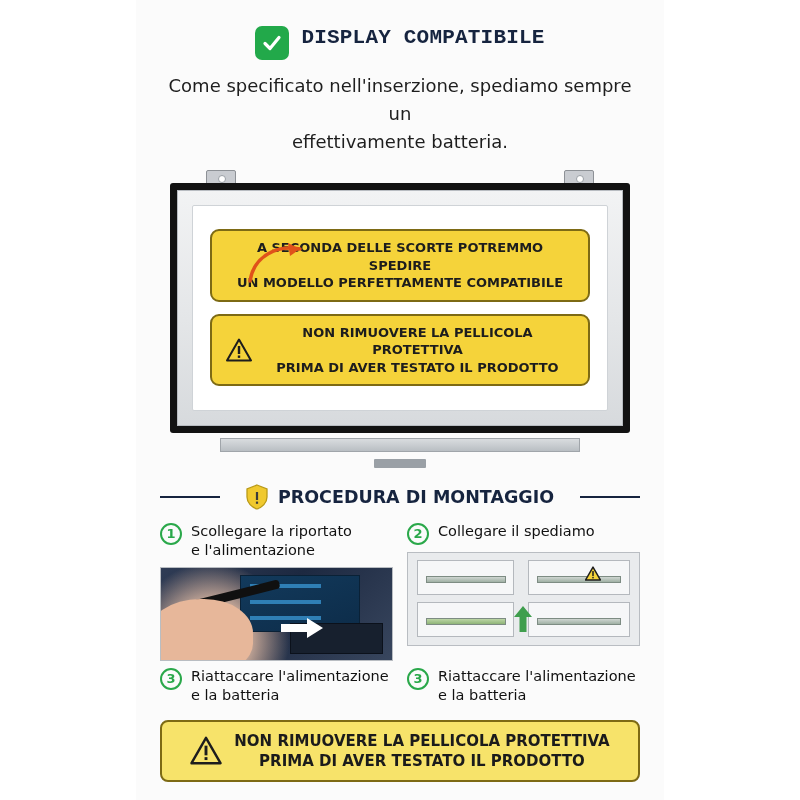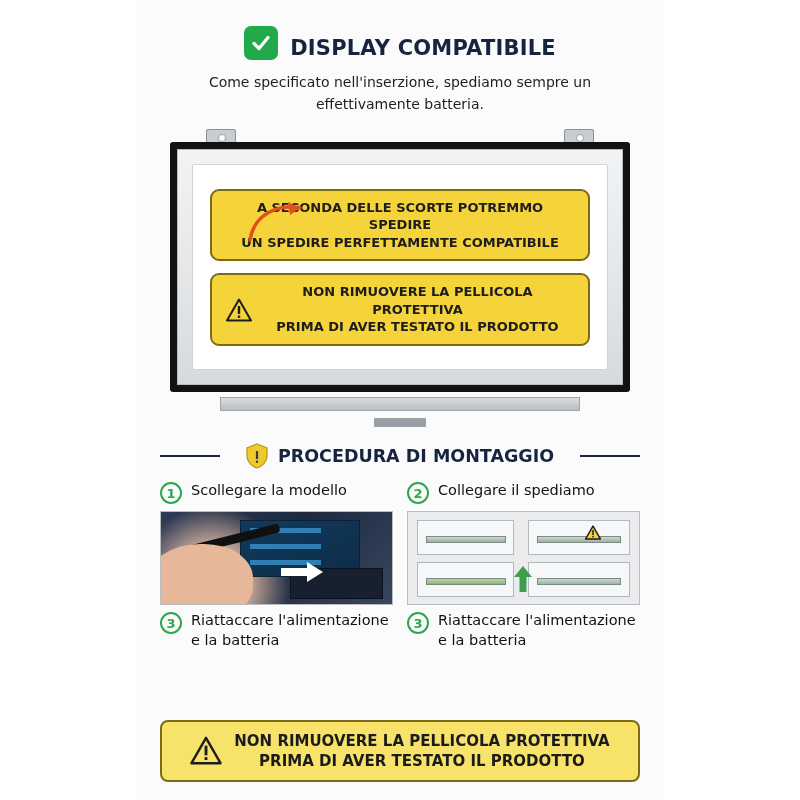--- a/index.html
+++ b/index.html
@@ -33,24 +33,25 @@
     top: 0;
     width: 528px;
     height: 800px;
     background: #fbfbfb;
     padding: 0;
   }
 
   
   .hdr {
     display: flex;
-    align-items: flex-end;
+    align-items: flex-start;
     justify-content: center;
     gap: 12px;
     padding-top: 26px;
+    font-family: Liberation Mono, monospace;
   }
   .check-badge {
     width: 34px;
     height: 34px;
     border-radius: 7px;
     background: #22a94a;
     display: flex;
     align-items: center;
     justify-content: center;
     flex: none;
@@ -58,21 +59,21 @@
   .check-badge svg { display: block; }
   .hdr-title {
     font-size: 21px;
     font-weight: bold;
     color: #16243f;
     letter-spacing: .2px;
   }
   .intro {
     margin: 12px 22px 0 22px;
     text-align: center;
-    font-size: 14px;
+    font-size: 18px;
     line-height: 1.55;
     color: #1e1e1e;
   }
 
   
   .screen-wrap {
     position: relative;
     margin: 14px auto 0 auto;
     width: 480px;
     height: 300px;
@@ -380,21 +381,21 @@
           <div class="inner-screen"></div>
 
           <svg class="arrow-curve" width="64" height="48" viewBox="0 0 64 48">
             <path d="M6 44 C 10 18, 34 8, 56 12" fill="none" stroke="#e0521a" stroke-width="3.4" stroke-linecap="round"></path>
             <path d="M56 12 L44 6 L46 19 Z" fill="#e0521a"></path>
           </svg>
 
           <div class="panel-msgs">
             <div class="yellow-box">
               <div>A SECONDA DELLE SCORTE POTREMMO SPEDIRE</div>
-              <div>UN SPEDIRE PERFETTAMENTE COMPATIBILE</div>
+              <div>UN MODELLO PERFETTAMENTE COMPATIBILE</div>
             </div>
 
             <div class="yellow-box with-icon">
               <svg class="warn-tri" width="26" height="24" viewBox="0 0 26 24">
                 <path d="M13 1.5 L25 22.5 L1 22.5 Z" fill="#f5d33a" stroke="#1d1d1d" stroke-width="2" stroke-linejoin="round"></path>
                 <rect x="11.8" y="8" width="2.4" height="8" fill="#1d1d1d"></rect>
                 <rect x="11.8" y="17.5" width="2.4" height="2.4" fill="#1d1d1d"></rect>
               </svg>
               <div>
                 <div>NON RIMUOVERE LA PELLICOLA PROTETTIVA</div>
@@ -421,21 +422,22 @@
       </div>
       <div class="rule"></div>
     </div>
 
     <div class="steps">
 
       <div>
         <div class="step-line">
           <div class="num">1</div>
           <div>
-            <div>Scollegare la modello</div>
+            <div>Scollegare la riportato</div>
+            <div>e l'alimentazione</div>
           </div>
         </div>
         <div class="photo board">
           <div class="pcb"></div>
           <div class="battery"></div>
           <div class="tool"></div>
           <div class="hand"></div>
           <svg class="white-arrow" width="42" height="20" viewBox="0 0 42 20">
             <path d="M0 6 H26 V0 L42 10 L26 20 V14 H0 Z" fill="#ffffff"></path>
           </svg>

